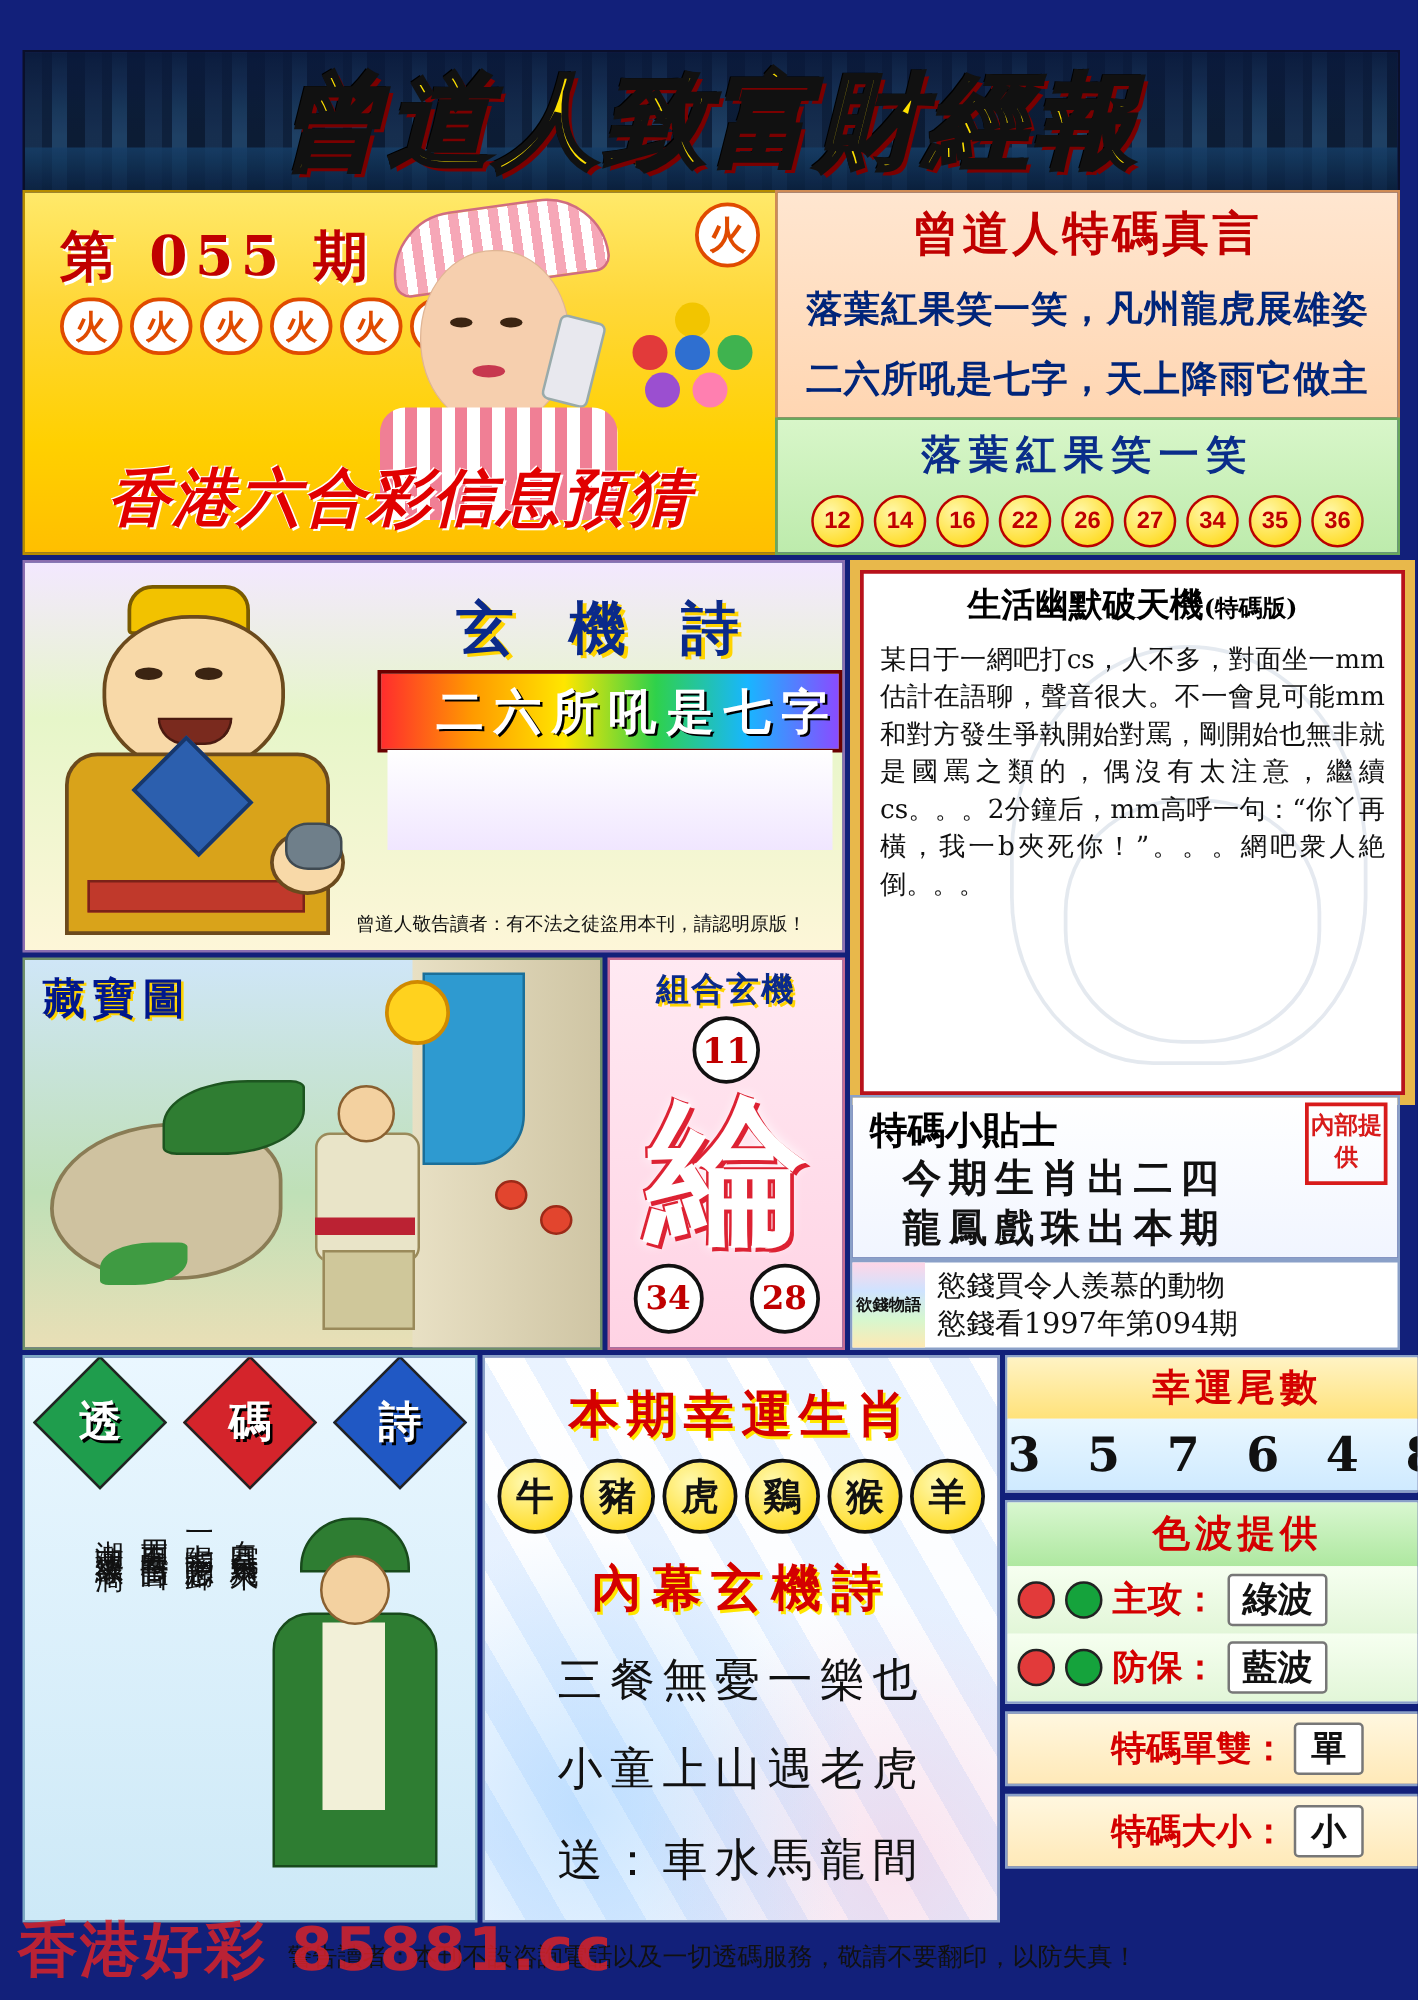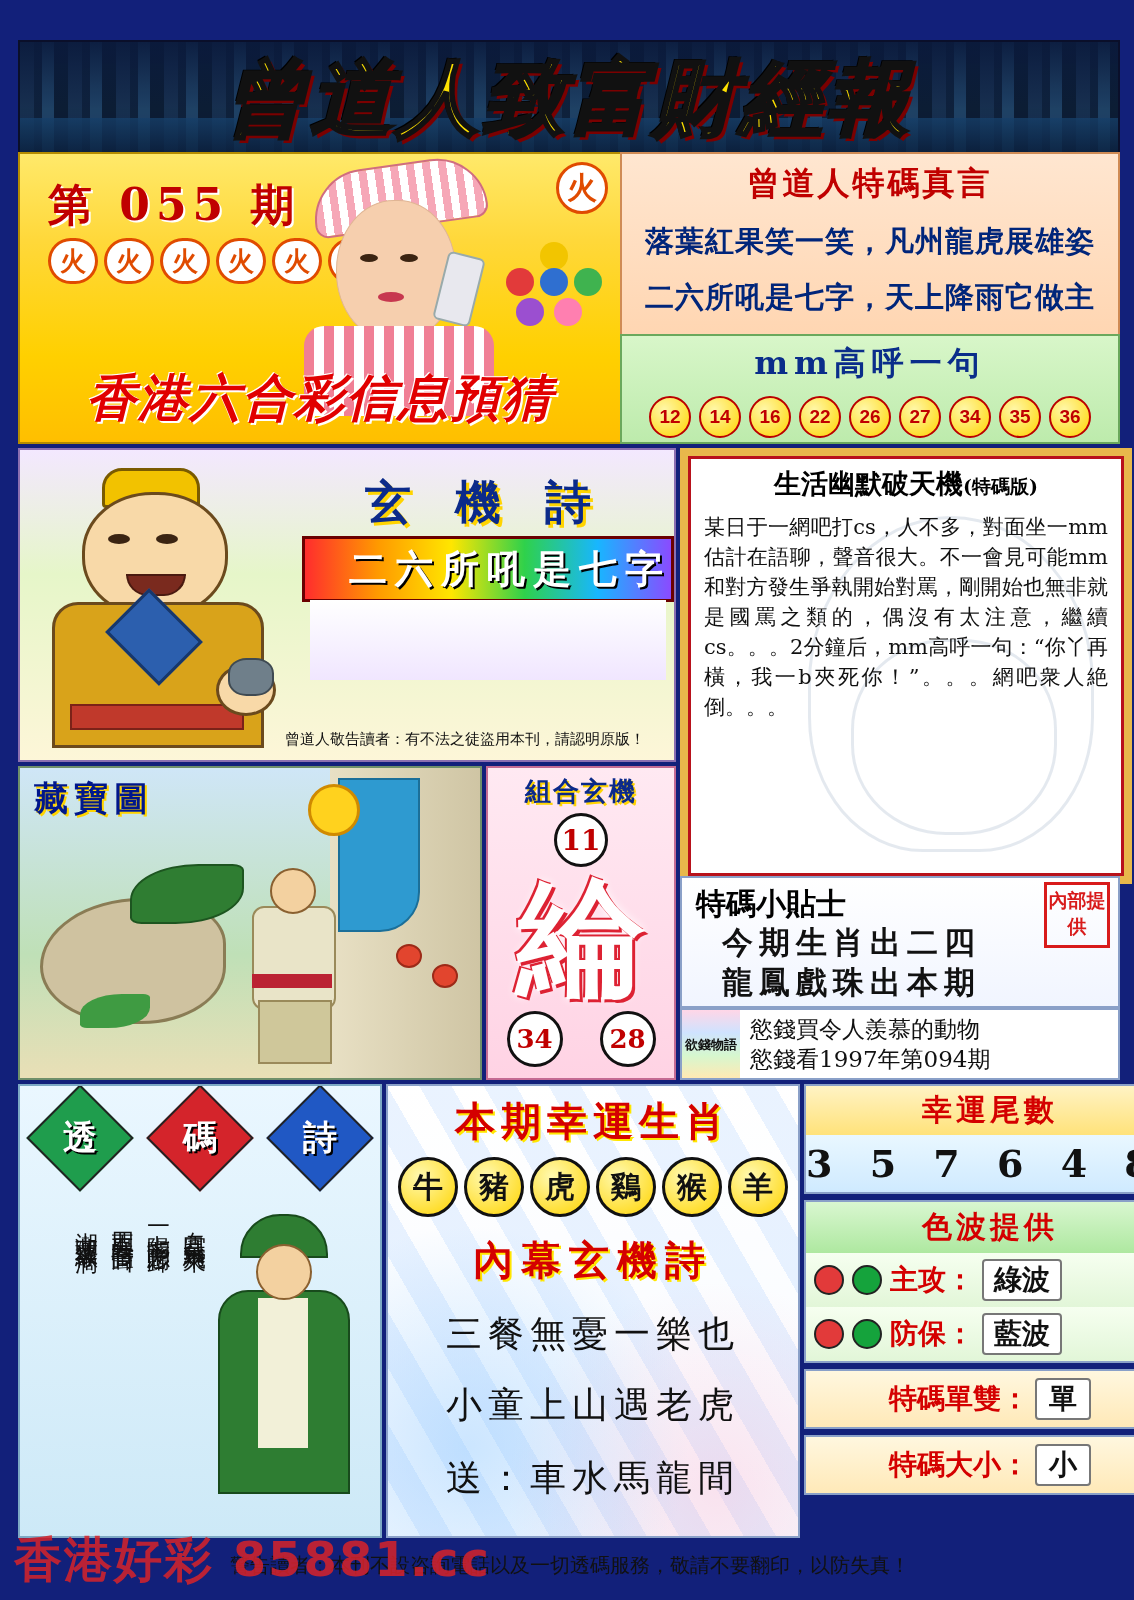--- a/index.html
+++ b/index.html
@@ -105,21 +105,21 @@
     font-style:italic;
   }
   
   .oracle-box{
     position:absolute;left:620px;top:152px;width:496px;height:180px;
     background:linear-gradient(180deg,#ffe6d0,#ffd6b2);
     border:2px solid #cf8b55;
   }
   .oracle-title{
     text-align:center;font-family:"DejaVu Serif", serif;font-weight:bold;
-    font-size:32px;color:#c00000;margin-top:8px;letter-spacing:3px;
+    font-size:37px;color:#c00000;margin-top:8px;letter-spacing:3px;
   }
   .oracle-line{
     text-align:center;font-family:"DejaVu Serif", serif;font-weight:bold;
     font-size:29px;color:#00257a;margin-top:16px;letter-spacing:1px;
   }
   .hot-box{
     position:absolute;left:620px;top:334px;width:496px;height:106px;
     background:linear-gradient(180deg,#d8f6c9,#bdebac);
     border:2px solid #6aa85c;
   }
@@ -324,21 +324,21 @@
     border:2px solid #8aa0c8;overflow:hidden;
   }
   .cb-bg{
     position:absolute;left:0;top:0;width:100%;height:100%;
     background:
       radial-gradient(circle at 20% 80%,rgba(120,190,255,.35),transparent 45%),
       radial-gradient(circle at 80% 90%,rgba(255,170,200,.3),transparent 40%),
       repeating-linear-gradient(60deg,rgba(255,255,255,.6) 0 28px,rgba(220,235,255,.6) 28px 56px);
   }
   .cb-t1{
-    position:relative;text-align:center;margin-top:8px;
+    position:relative;text-align:center;margin-top:18px;
     font-family:"DejaVu Serif", serif;font-weight:bold;font-size:40px;color:#d40000;
     letter-spacing:6px;text-shadow:2px 2px 0 #ffe600;
   }
   .zodiacs{position:relative;display:flex;justify-content:center;gap:6px;margin-top:8px;}
   .zodiacs div{
     width:54px;height:54px;border-radius:50%;
     background:radial-gradient(circle at 35% 30%,#fff9b0,#ffd400);
     border:3px solid #111;color:#111;
     font-family:"DejaVu Serif", serif;font-weight:bold;font-size:30px;
     display:flex;align-items:center;justify-content:center;
@@ -453,21 +453,21 @@
     <div class="hk-banner">香港六合彩信息預猜</div>
   </div>
 
   <div class="oracle-box">
     <div class="oracle-title">曾道人特碼真言</div>
     <div class="oracle-line">落葉紅果笑一笑，凡州龍虎展雄姿</div>
     <div class="oracle-line">二六所吼是七字，天上降雨它做主</div>
   </div>
 
   <div class="hot-box">
-    <div class="hot-title">mm高呼一句</div>
+    <div class="hot-title">落葉紅果笑一笑</div>
     <div class="hot-nums">
       <div class="num-ball">12</div>
       <div class="num-ball">14</div>
       <div class="num-ball">16</div>
       <div class="num-ball">22</div>
       <div class="num-ball">26</div>
       <div class="num-ball">27</div>
       <div class="num-ball">34</div>
       <div class="num-ball">35</div>
       <div class="num-ball">36</div>

